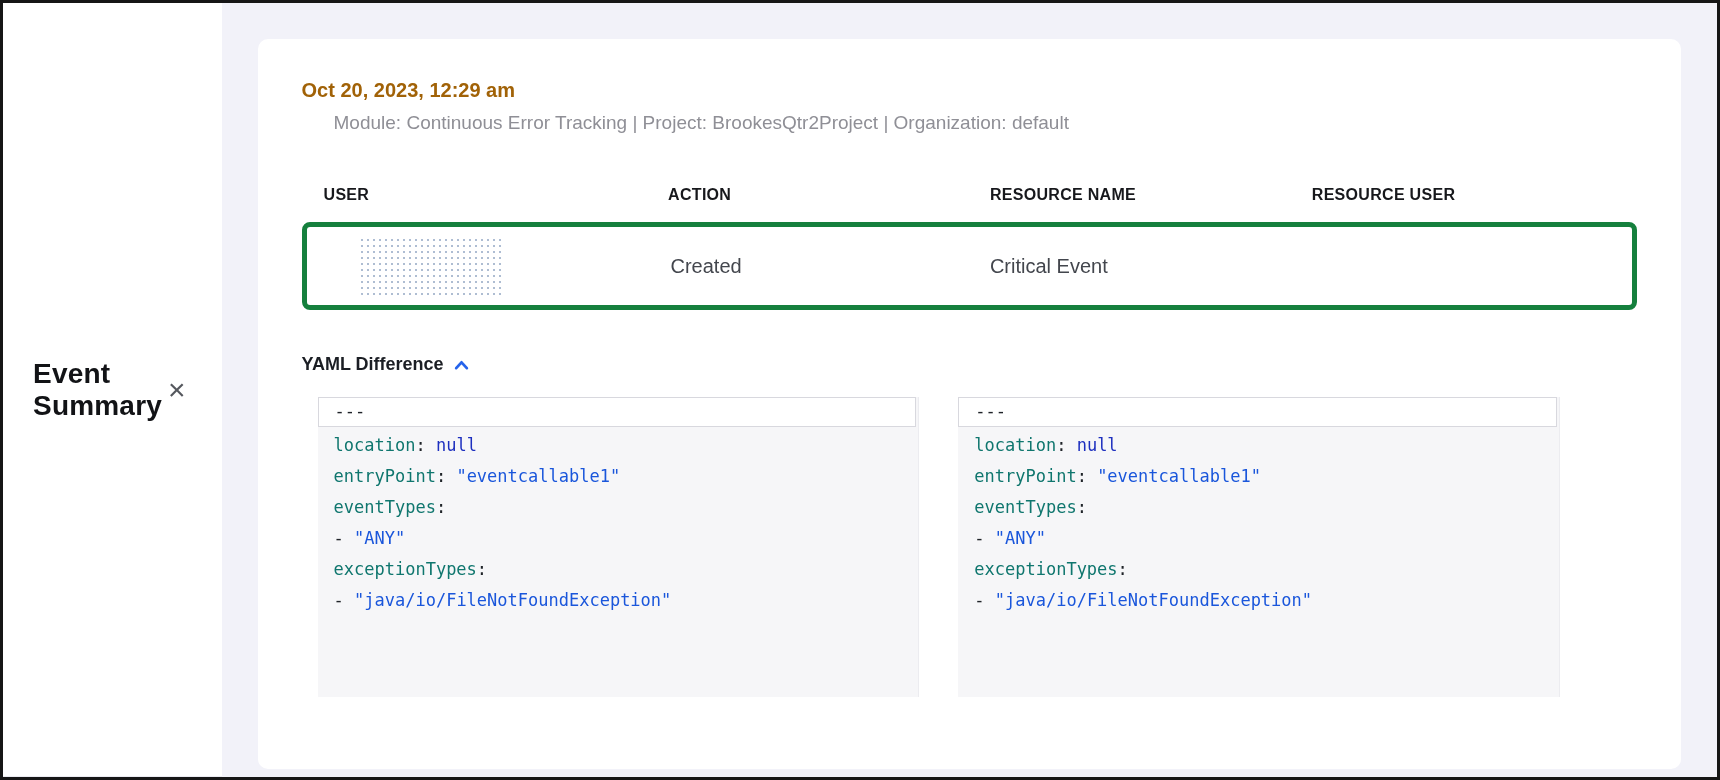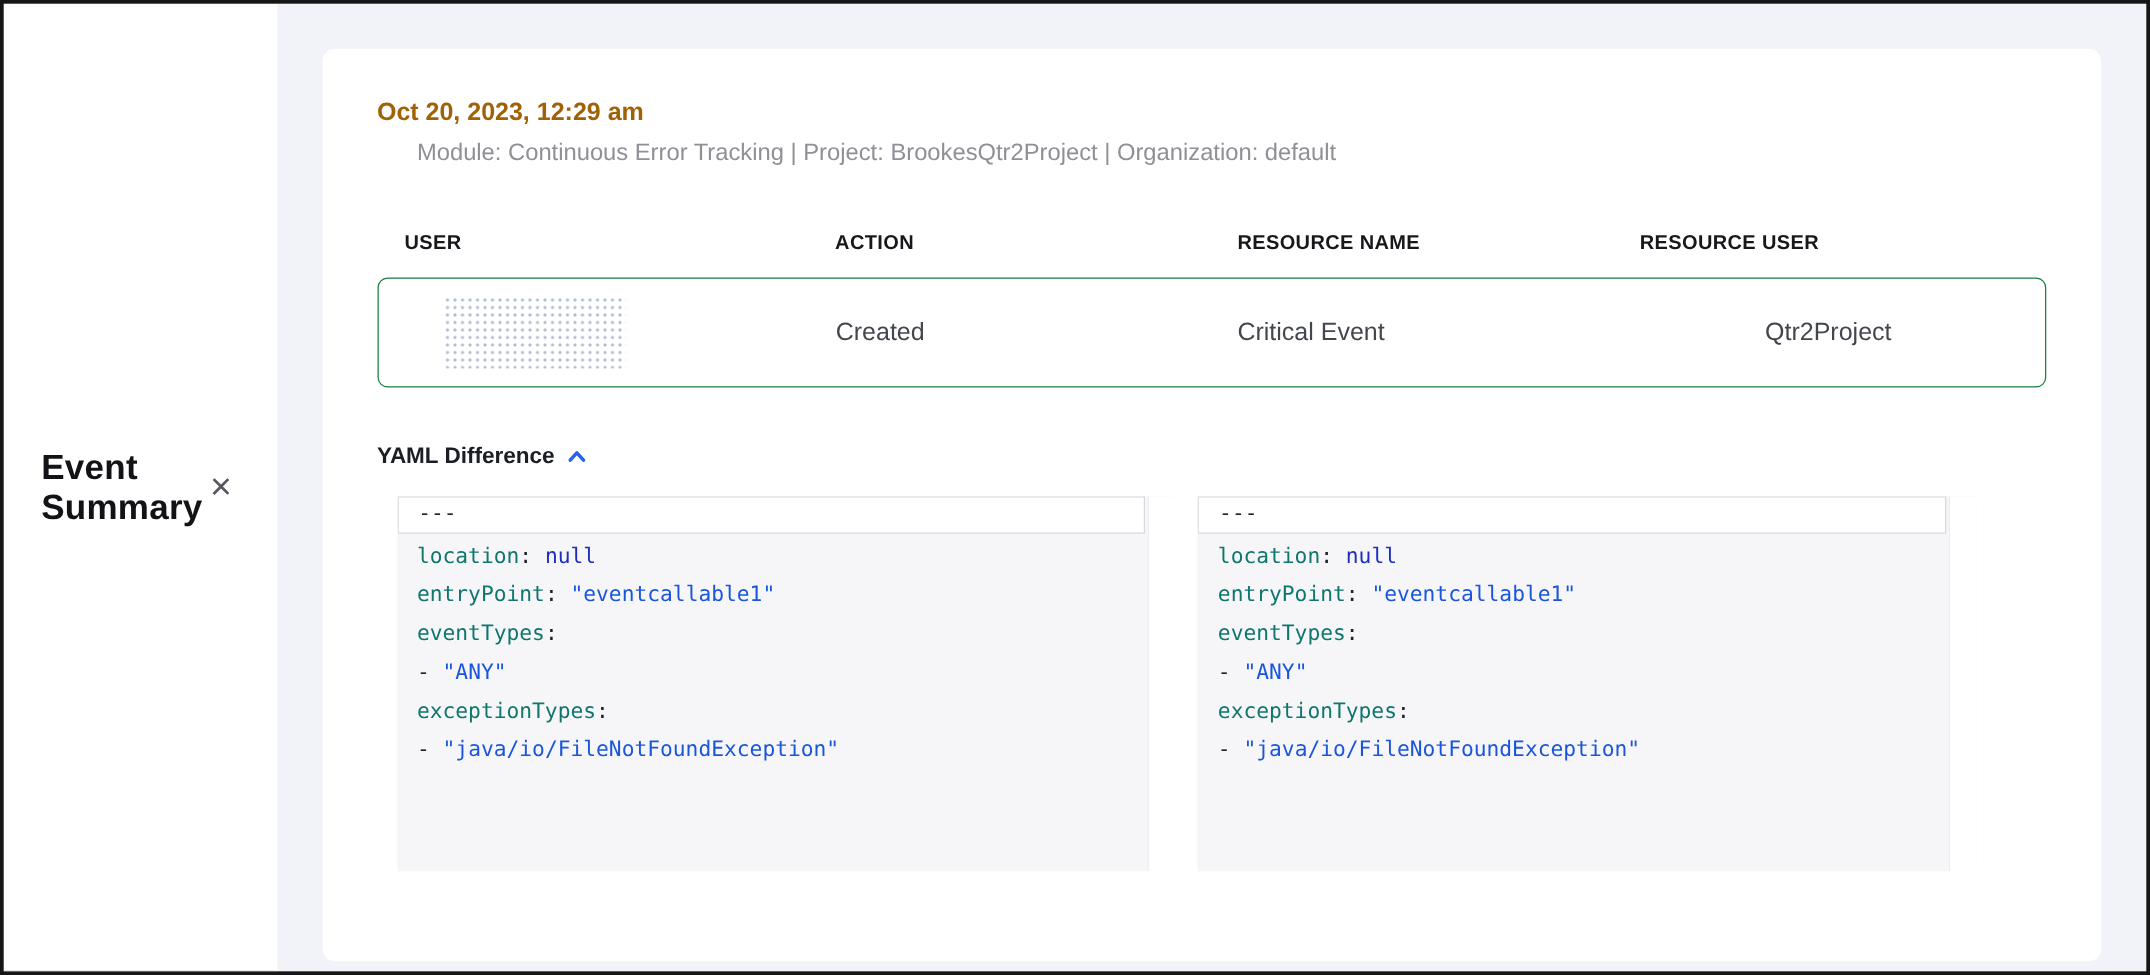--- a/index.html
+++ b/index.html
@@ -63,21 +63,21 @@
     display: grid;
     grid-template-columns: 25.8% 24.1% 24.1% 26%;
     align-items: center;
   }
   .table-headers { margin-bottom: 18px; }
   .table-headers .th {
     font-size: 16px; font-weight: 700; color: #17181c;
     letter-spacing: 0.3px; padding-left: 22px;
   }
   .table-row {
-    border: 1px solid #15803d;
+    border: 5px solid #15803d;
     border-radius: 8px;
     height: 88px;
     background: #ffffff;
   }
   .table-row .td {
     font-size: 20px; color: #43464d;
     padding-left: 22px;
   }
   .td-resource-name { text-align: center; padding-left: 0 !important; }
   .redacted-block {
@@ -160,21 +160,20 @@
         <div class="th">RESOURCE NAME</div>
         <div class="th">RESOURCE USER</div>
       </div>
 
       <div class="grid-4 table-row">
         <div class="td">
           <div class="redacted-block"></div>
         </div>
         <div class="td">Created</div>
         <div class="td">Critical Event</div>
-        <div class="td td-resource-name">Qtr2Project</div>
       </div>
 
       <div class="yaml-toggle">
         <span class="yaml-label">YAML Difference</span>
         <span class="chevron-up">
           <svg width="17" height="17" viewBox="0 0 16 16">
             <polyline points="3,10.5 8,5 13,10.5" fill="none" stroke="currentColor" stroke-width="2.6" stroke-linecap="round" stroke-linejoin="round"></polyline>
           </svg>
         </span>
       </div>

